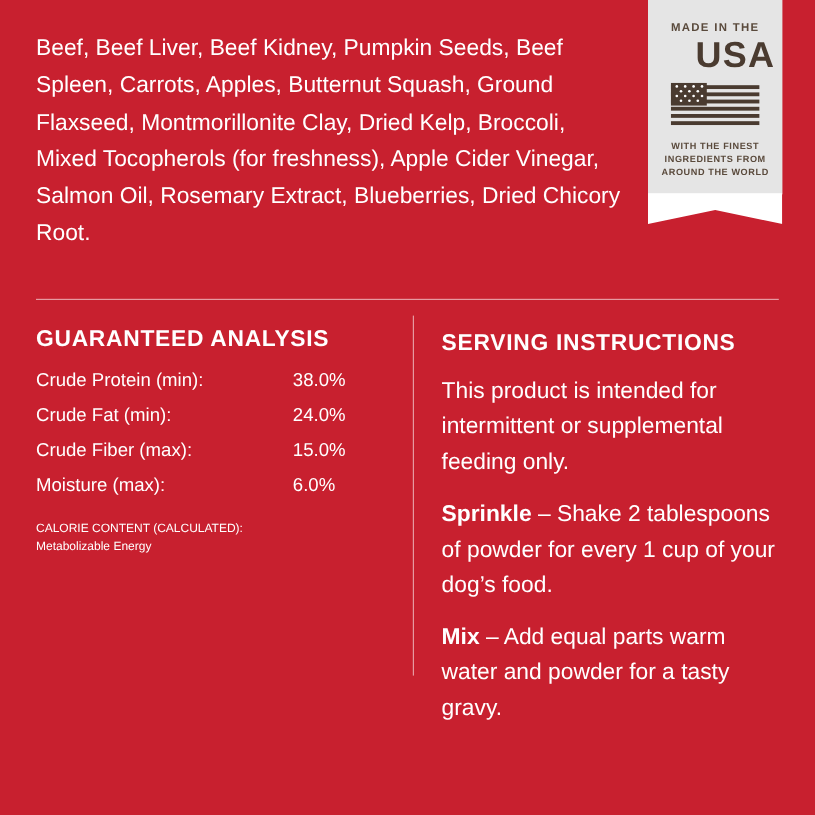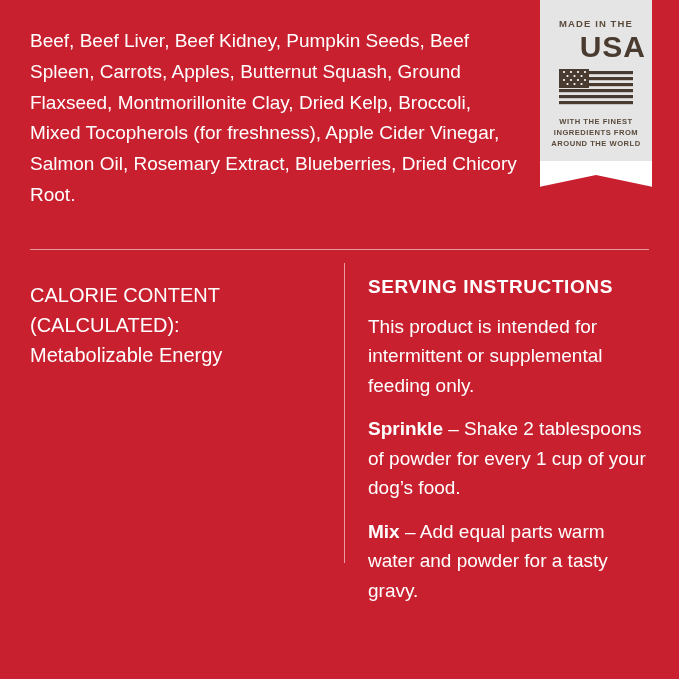--- a/index.html
+++ b/index.html
@@ -136,21 +136,21 @@
     vertical-align: top;
     line-height: 1.3;
   }
   .ga-table td.val {
     width: 82px;
     text-align: left;
     padding-left: 6px;
   }
 
   .calorie {
-    font-size: 20px;
+    font-size: 10px;
     line-height: 1.5;
     margin-top: 8px;
   }
   .calorie .caps {
     text-transform: uppercase;
   }
 
   .serving-p {
     font-size: 19px;
     line-height: 1.55;
@@ -202,20 +202,41 @@
         </g>
       </svg>
     </div>
     <div class="usa-fine">WITH THE FINEST INGREDIENTS FROM AROUND THE WORLD</div>
   </div>
 
   <div class="divider-h"></div>
   <div class="divider-v"></div>
 
   <div class="col-left">
+    <h2 class="section-title">GUARANTEED ANALYSIS</h2>
+    <table class="ga-table">
+      <tbody>
+        <tr>
+          <td>Crude Protein (min):</td>
+          <td class="val">38.0%</td>
+        </tr>
+        <tr>
+          <td>Crude Fat (min):</td>
+          <td class="val">24.0%</td>
+        </tr>
+        <tr>
+          <td>Crude Fiber (max):</td>
+          <td class="val">15.0%</td>
+        </tr>
+        <tr>
+          <td>Moisture (max):</td>
+          <td class="val">6.0%</td>
+        </tr>
+      </tbody>
+    </table>
     <div class="calorie">
       <div class="caps">CALORIE CONTENT (CALCULATED):</div>
       <div>Metabolizable Energy</div>
     </div>
   </div>
 
   <div class="col-right">
     <h2 class="section-title">SERVING INSTRUCTIONS</h2>
     <p class="serving-p">This product is intended for intermittent or supplemental feeding only.</p>
     <p class="serving-p">

